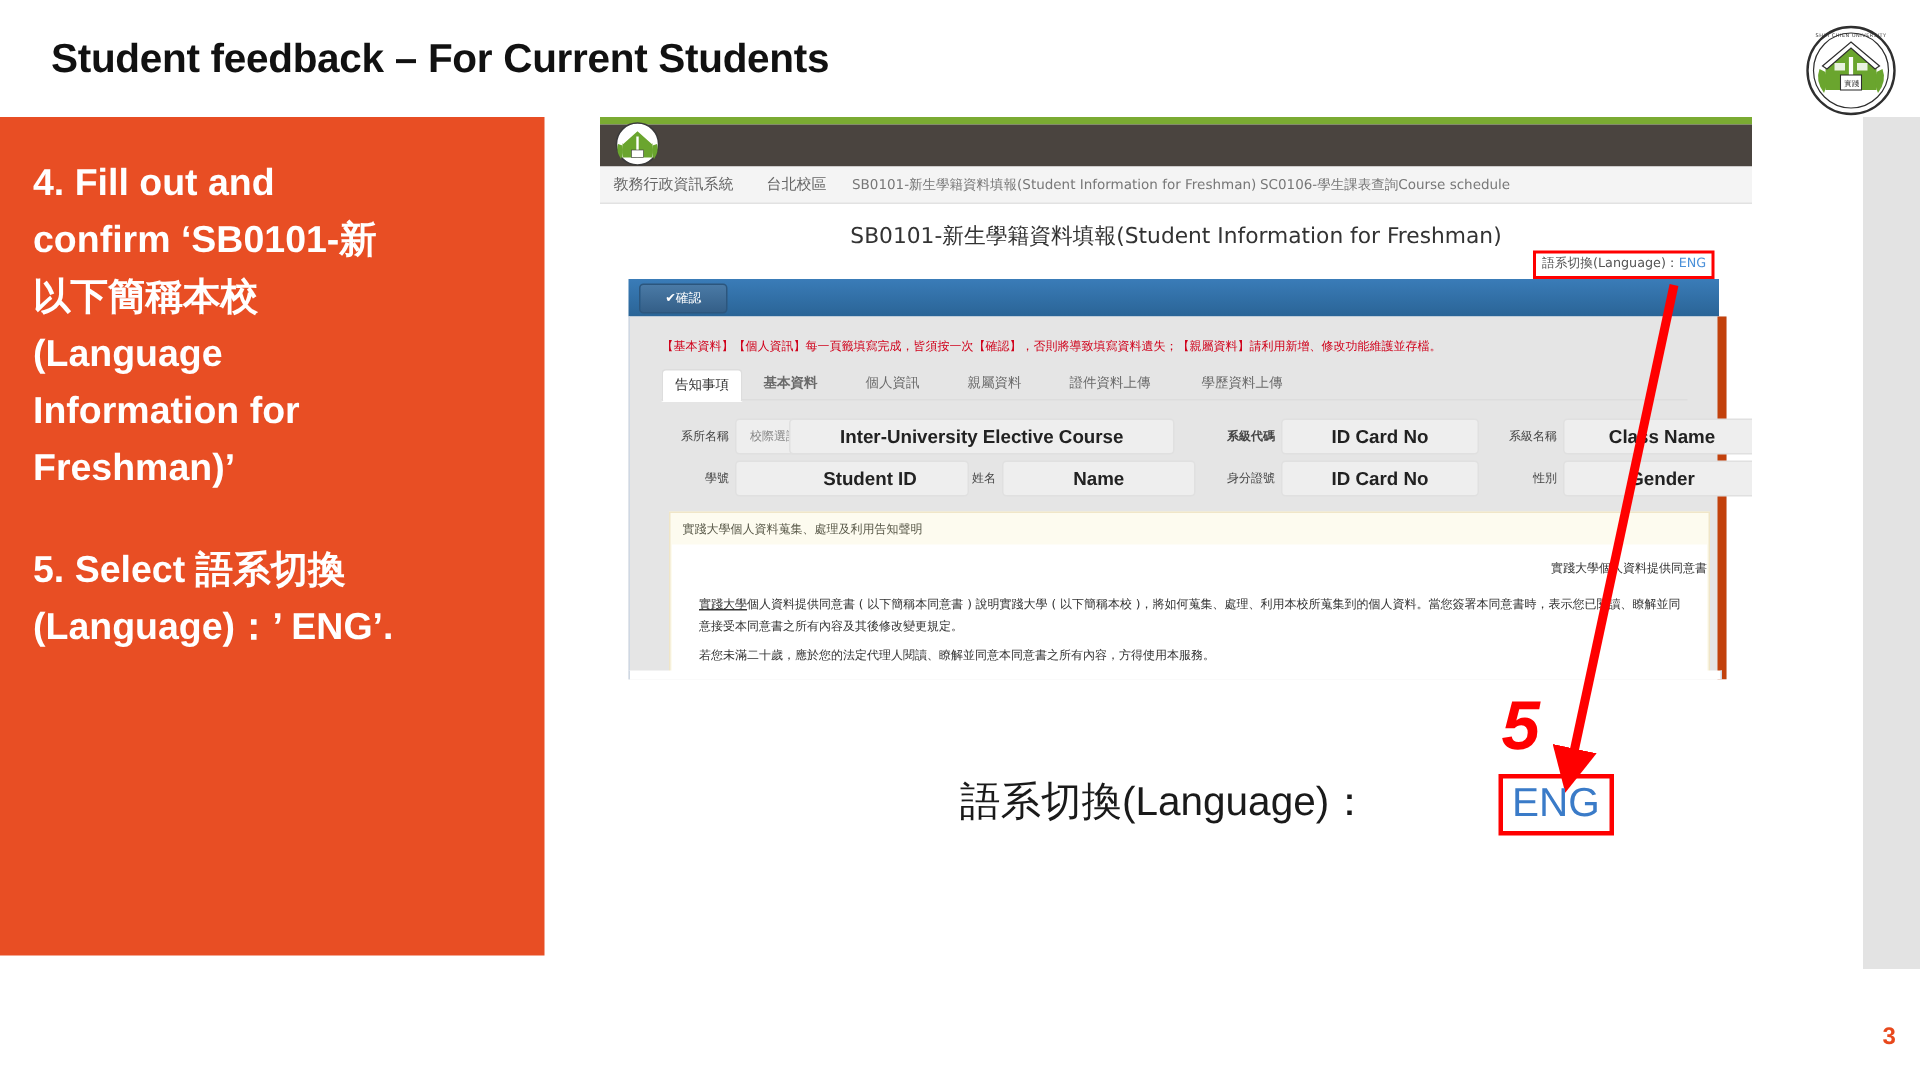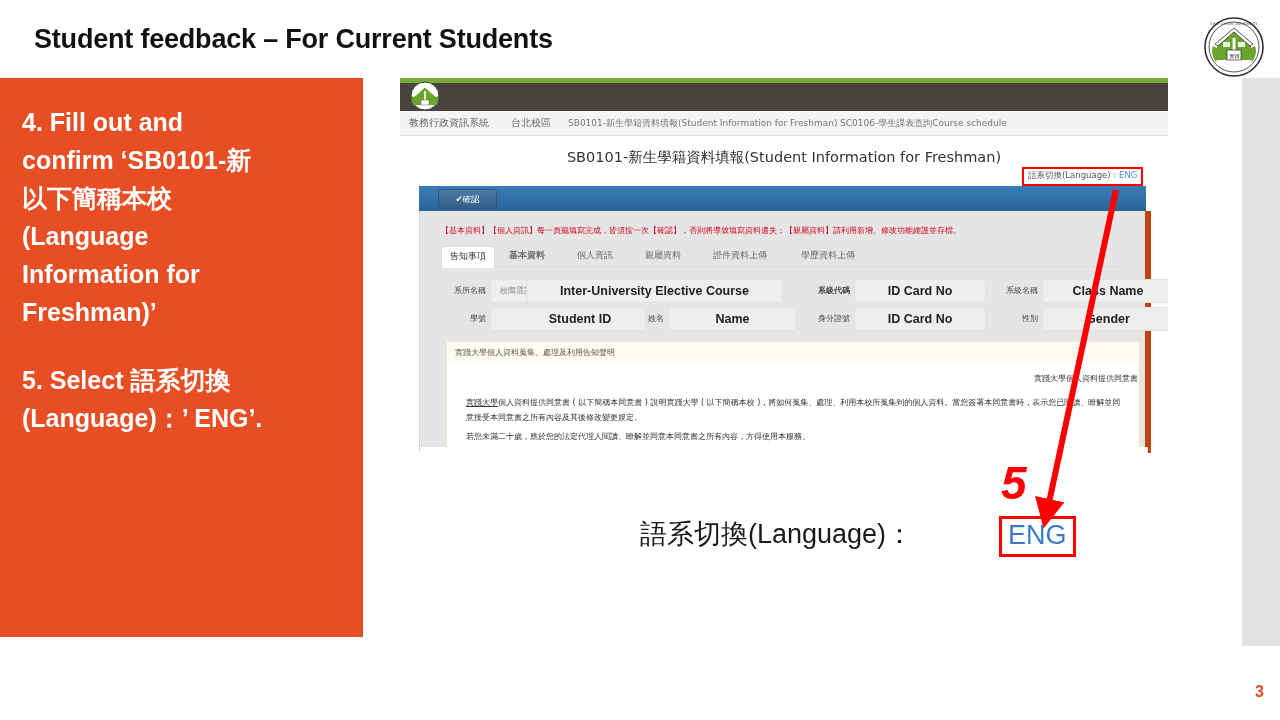--- a/index.html
+++ b/index.html
@@ -159,21 +159,20 @@
     width: 57px; height: 18px;
     background: #3b6b97;
     background: linear-gradient(#4a7aa6, #345f88);
     border: 1px solid #2c567d;
     border-radius: 3px;
     color: #ffffff;
     font-size: 8.5px;
     text-align: center;
     line-height: 18px;
     white-space: nowrap;
-    margin-left: 12px;
   }
 
   .panel-body {
     position: absolute;
     left: 19px; top: 133px;
     width: 725px; height: 242px;
     border-left: 1px solid #cfd8e3;
     border-right: 6px solid #c2410c;
     background: #e5e5e5;
   }

